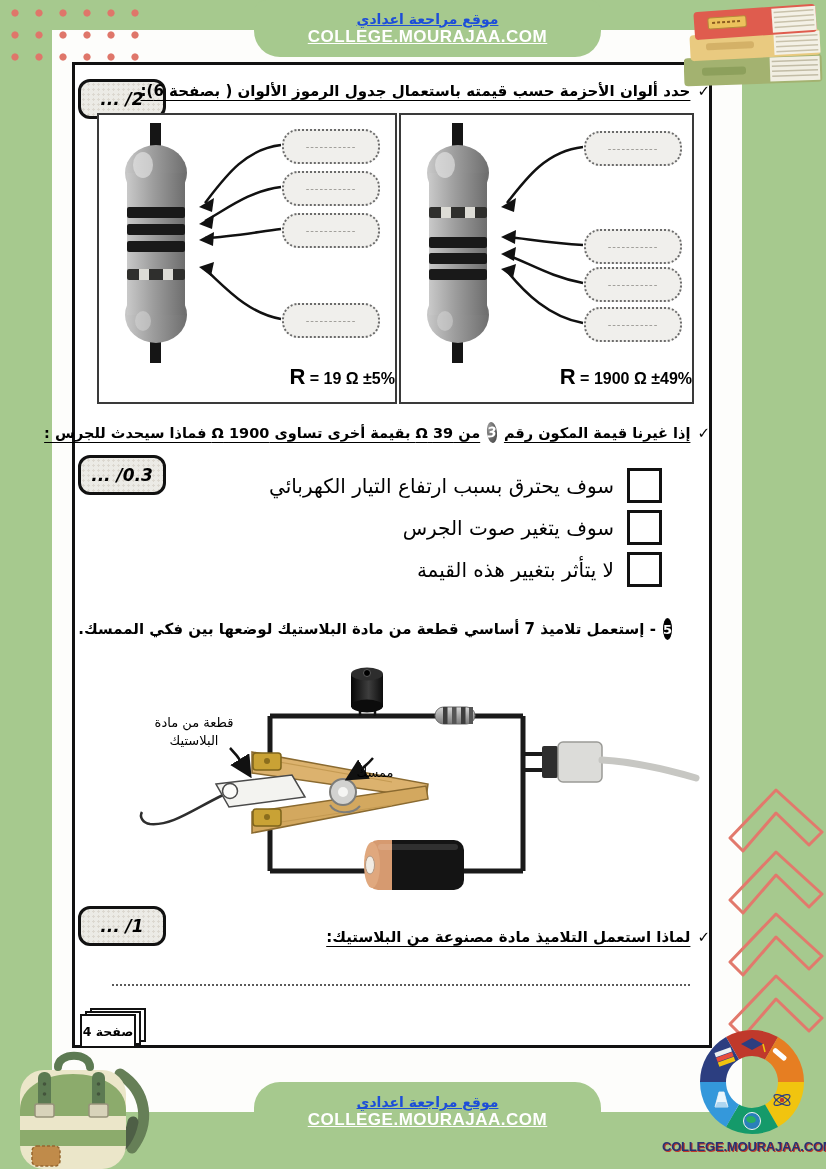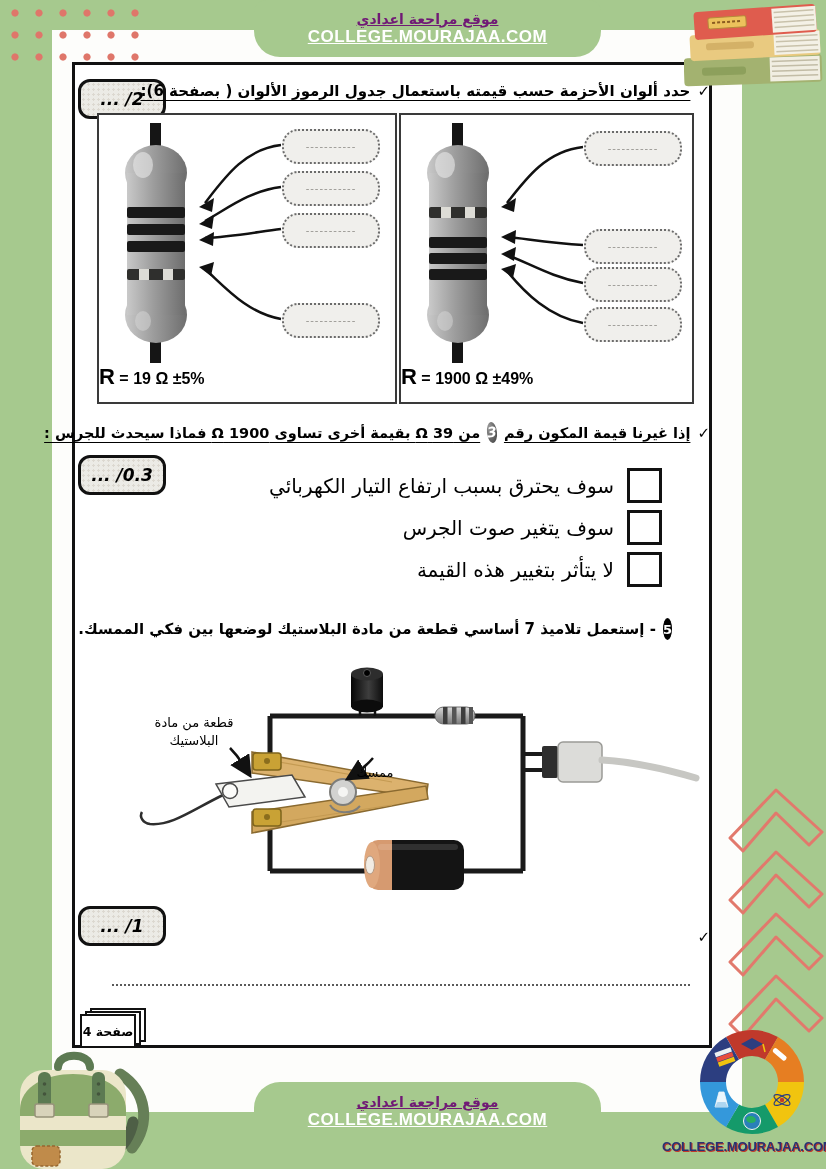--- a/index.html
+++ b/index.html
@@ -9,21 +9,21 @@
   .page{position:absolute;left:52px;top:30px;width:690px;height:1082px;background:#fdfdfb;z-index:1;}
   .frame{position:absolute;left:72px;top:62px;width:634px;height:980px;border:3px solid #111;z-index:2;background:#fff;}
   .dots{position:absolute;left:0;top:0;width:140px;height:68px;z-index:4;
         background-image:radial-gradient(circle,#df766a 3.2px,rgba(0,0,0,0) 4px);
         background-size:24px 22px;background-position:3px 2px;}
   
   .tab{position:absolute;left:254px;width:347px;background:#a6c98e;z-index:5;
        display:flex;flex-direction:column;align-items:center;justify-content:center;}
   .tab.top{top:0;height:57px;border-radius:12px 12px 26px 26px;}
   .tab.bottom{top:1082px;height:87px;border-radius:26px 26px 0 0;justify-content:flex-start;padding-top:12px;box-sizing:border-box;}
-  .site-ar{color:#701a75;font-weight:bold;font-size:14px;text-decoration:underline;direction:rtl;}
+  .site-ar{color:#1d4ed8;font-weight:bold;font-size:14px;text-decoration:underline;direction:rtl;}
   .site-domain{color:#fff;font-weight:bold;font-size:17px;text-decoration:underline;letter-spacing:.5px;
                font-family:"Liberation Sans",sans-serif;}
   
   .score{position:absolute;width:82px;height:34px;border:3px solid #111;border-radius:12px;background:#ecebe6;
          background-image:radial-gradient(#dcd8d0 1px,rgba(0,0,0,0) 1.2px);background-size:5px 5px;
          display:flex;align-items:center;justify-content:center;font-weight:bold;font-style:italic;
          font-size:17px;z-index:3;}
   
   .qline{position:absolute;direction:rtl;display:flex;align-items:center;gap:7px;
          font-weight:bold;font-size:15px;z-index:3;white-space:nowrap;}
@@ -37,21 +37,21 @@
         font-size:13px;font-weight:bold;align-items:center;justify-content:center;}
   
   .panel{position:absolute;top:113px;height:287px;border:2px solid #3a3a3a;background:#fff;z-index:3;}
   .panel.left{left:97px;width:296px;}
   .panel.right{left:399px;width:291px;}
   .res-svg{position:absolute;left:14px;top:8px;}
   .arrows{position:absolute;left:0;top:0;}
   .ansbox{position:absolute;left:183px;width:94px;height:31px;border:2px dotted #6b6b6b;border-radius:16px;
           background:#f0efec;display:flex;align-items:center;justify-content:center;
           color:#979590;font-size:10px;letter-spacing:1px;overflow:hidden;}
-  .rlabel{position:absolute;bottom:12px;width:100%;text-align:left;font-weight:bold;font-size:16px;
+  .rlabel{position:absolute;bottom:12px;width:100%;text-align:right;font-weight:bold;font-size:16px;
           font-family:"Liberation Sans",sans-serif;}
   .rlabel .rbig{font-size:22px;}
   
   .opt{position:absolute;right:164px;direction:rtl;display:flex;align-items:center;gap:13px;
        font-size:20px;z-index:3;white-space:nowrap;}
   .checkbox{display:inline-block;width:29px;height:29px;border:3px solid #111;background:#fff;}
   
   .circuit{position:absolute;left:130px;top:658px;z-index:3;}
   .diag-label{position:absolute;direction:rtl;text-align:center;font-size:13px;z-index:4;line-height:1.35;}
   
@@ -272,20 +272,21 @@
 
     <path d="M100,90 C110,100 114,108 119,116" stroke="#111" stroke-width="2.5" fill="none" marker-end="url(#ah)"></path>
     <path d="M243,100 C236,108 229,114 219,120" stroke="#111" stroke-width="2.5" fill="none" marker-end="url(#ah)"></path>
   </svg>
   <div class="diag-label" style="left:142px;top:714px;width:104px;">قطعة من مادة البلاستيك</div>
   <div class="diag-label" style="left:350px;top:740px;width:50px;margin-top:24px;">ممسك</div>
 
   <div class="score" style="left:78px;top:906px;">... /1</div>
   <div class="qline" style="left:174px;top:928px;width:536px;">
     <span class="check">✓</span>
+    <span class="u">لماذا استعمل التلاميذ مادة مصنوعة من البلاستيك:</span>
   </div>
   <div class="dotline" style="top:968px;"></div>
 
   <div class="pagebadge">
     <div class="sheet s1"></div>
     <div class="sheet s2"></div>
     <div class="sheet s3">صفحة 4</div>
   </div>
 
   <div class="tab bottom">

